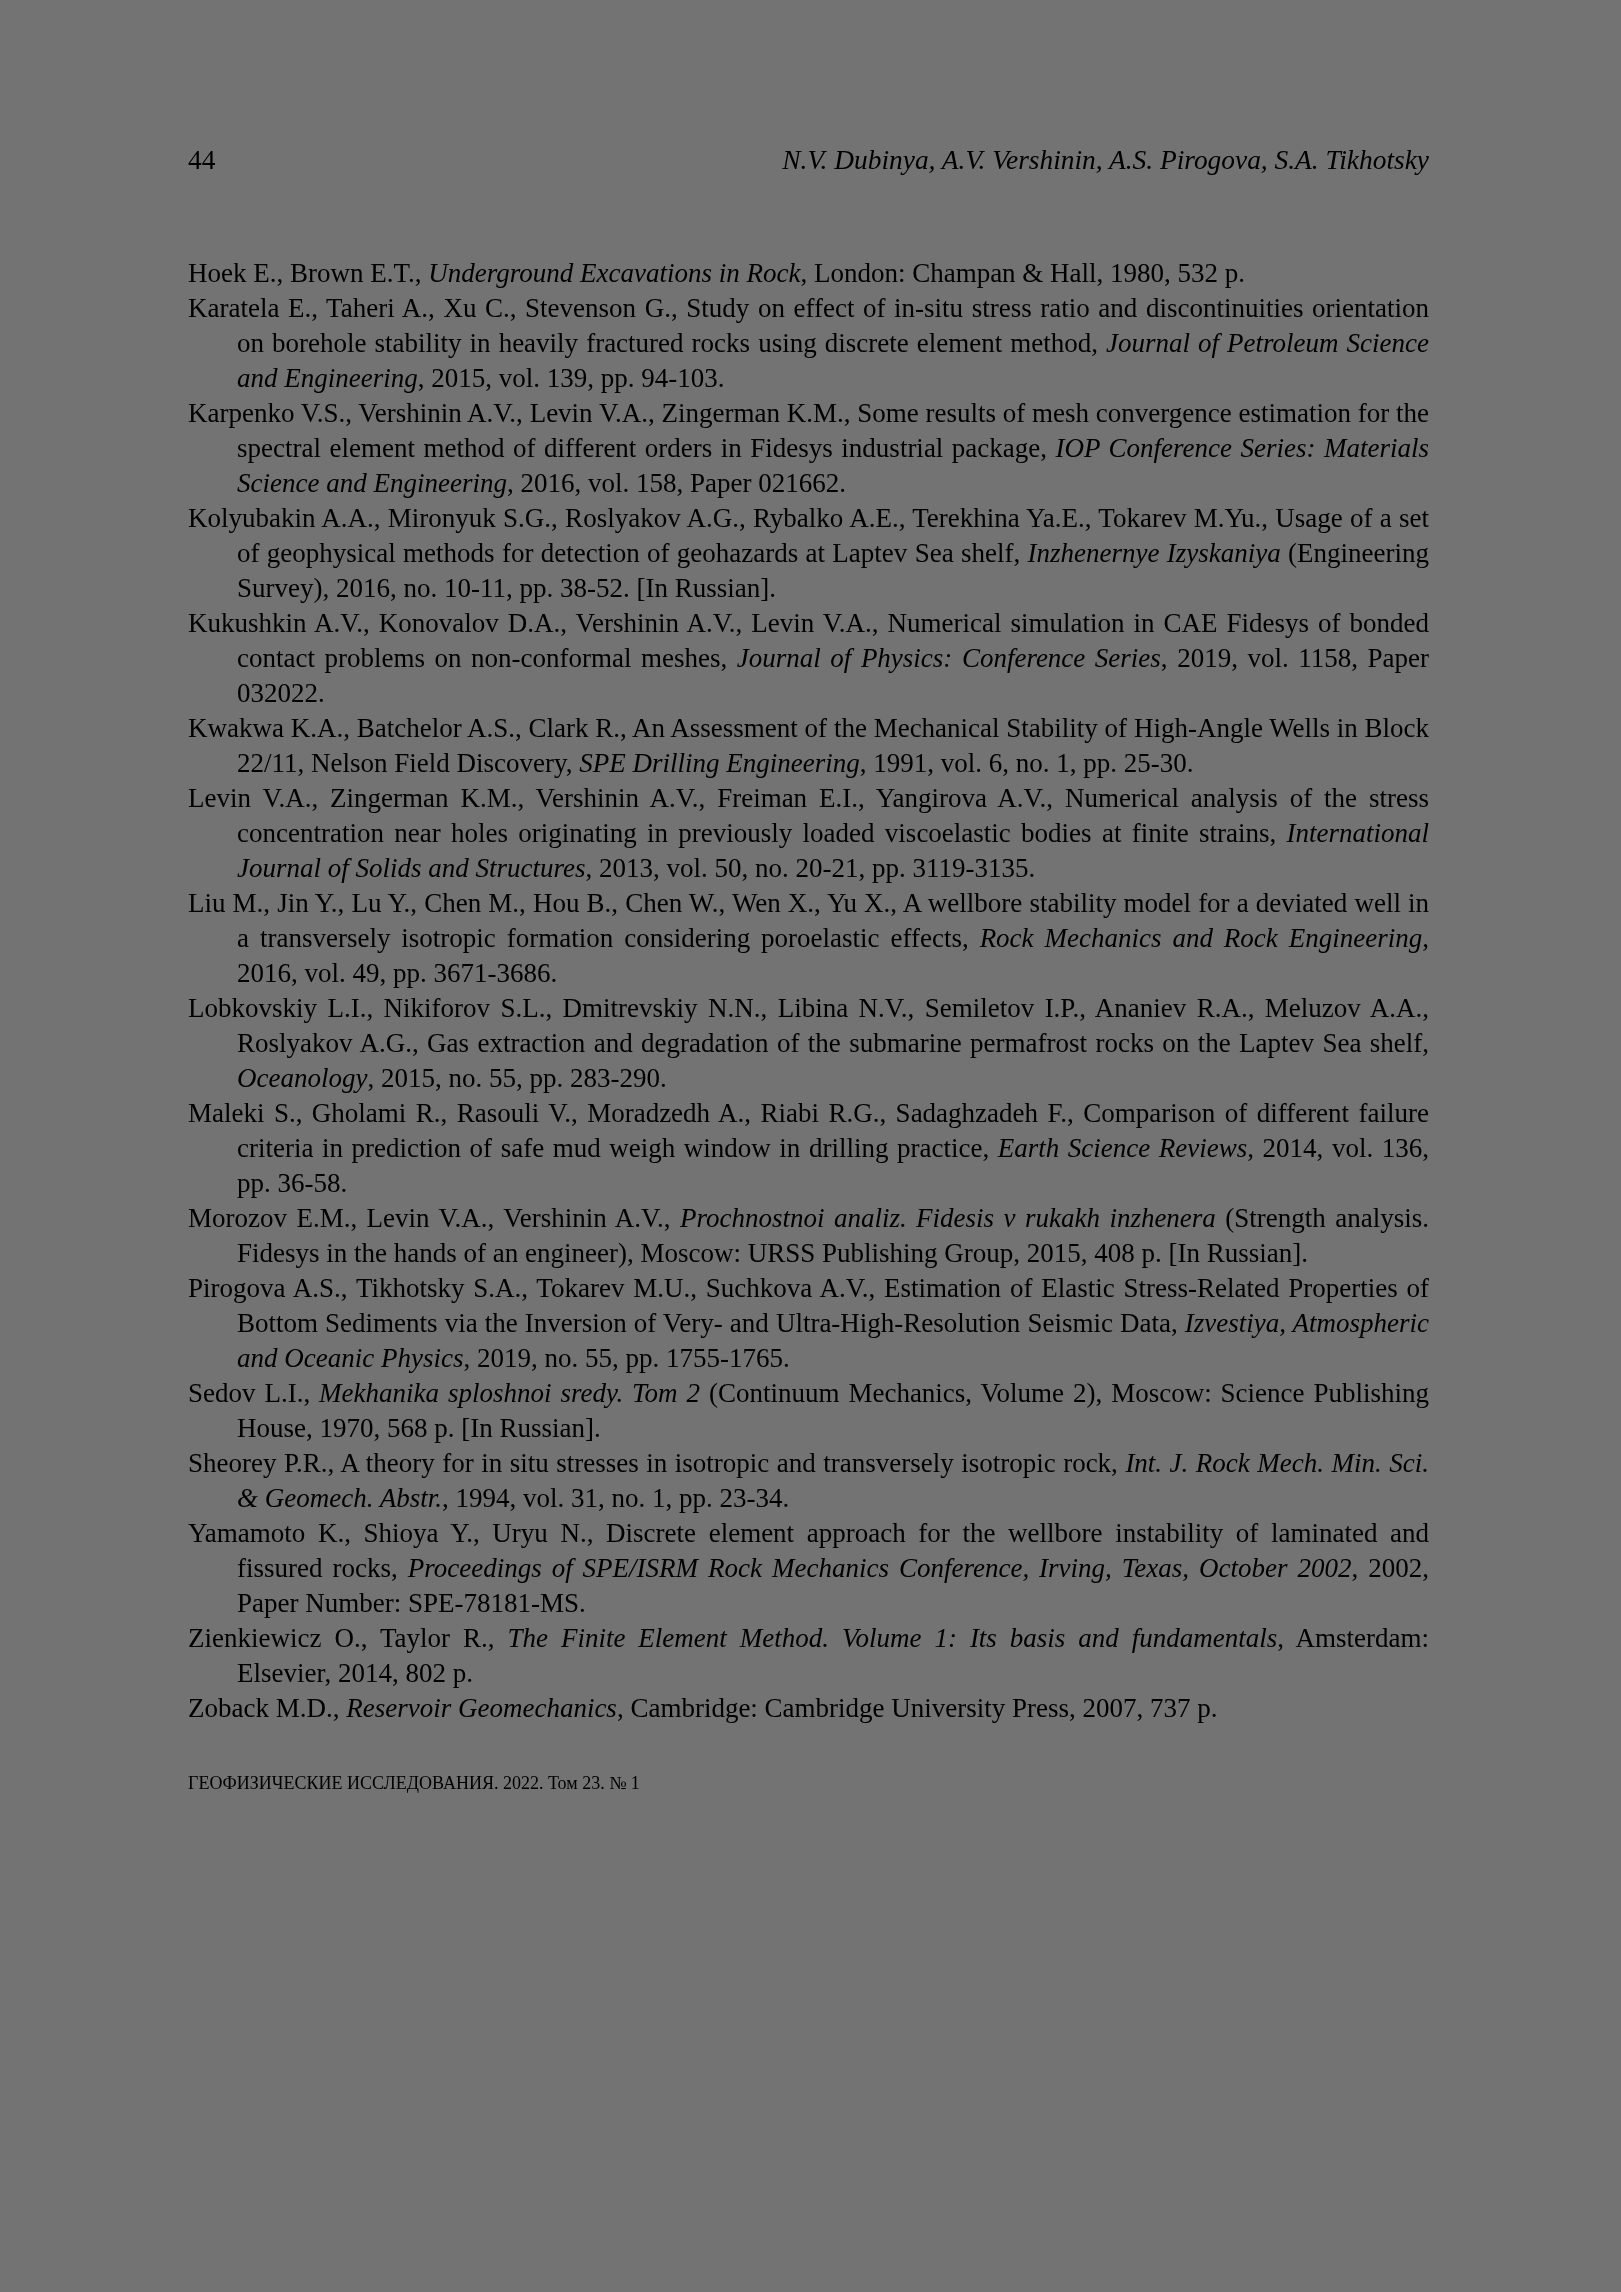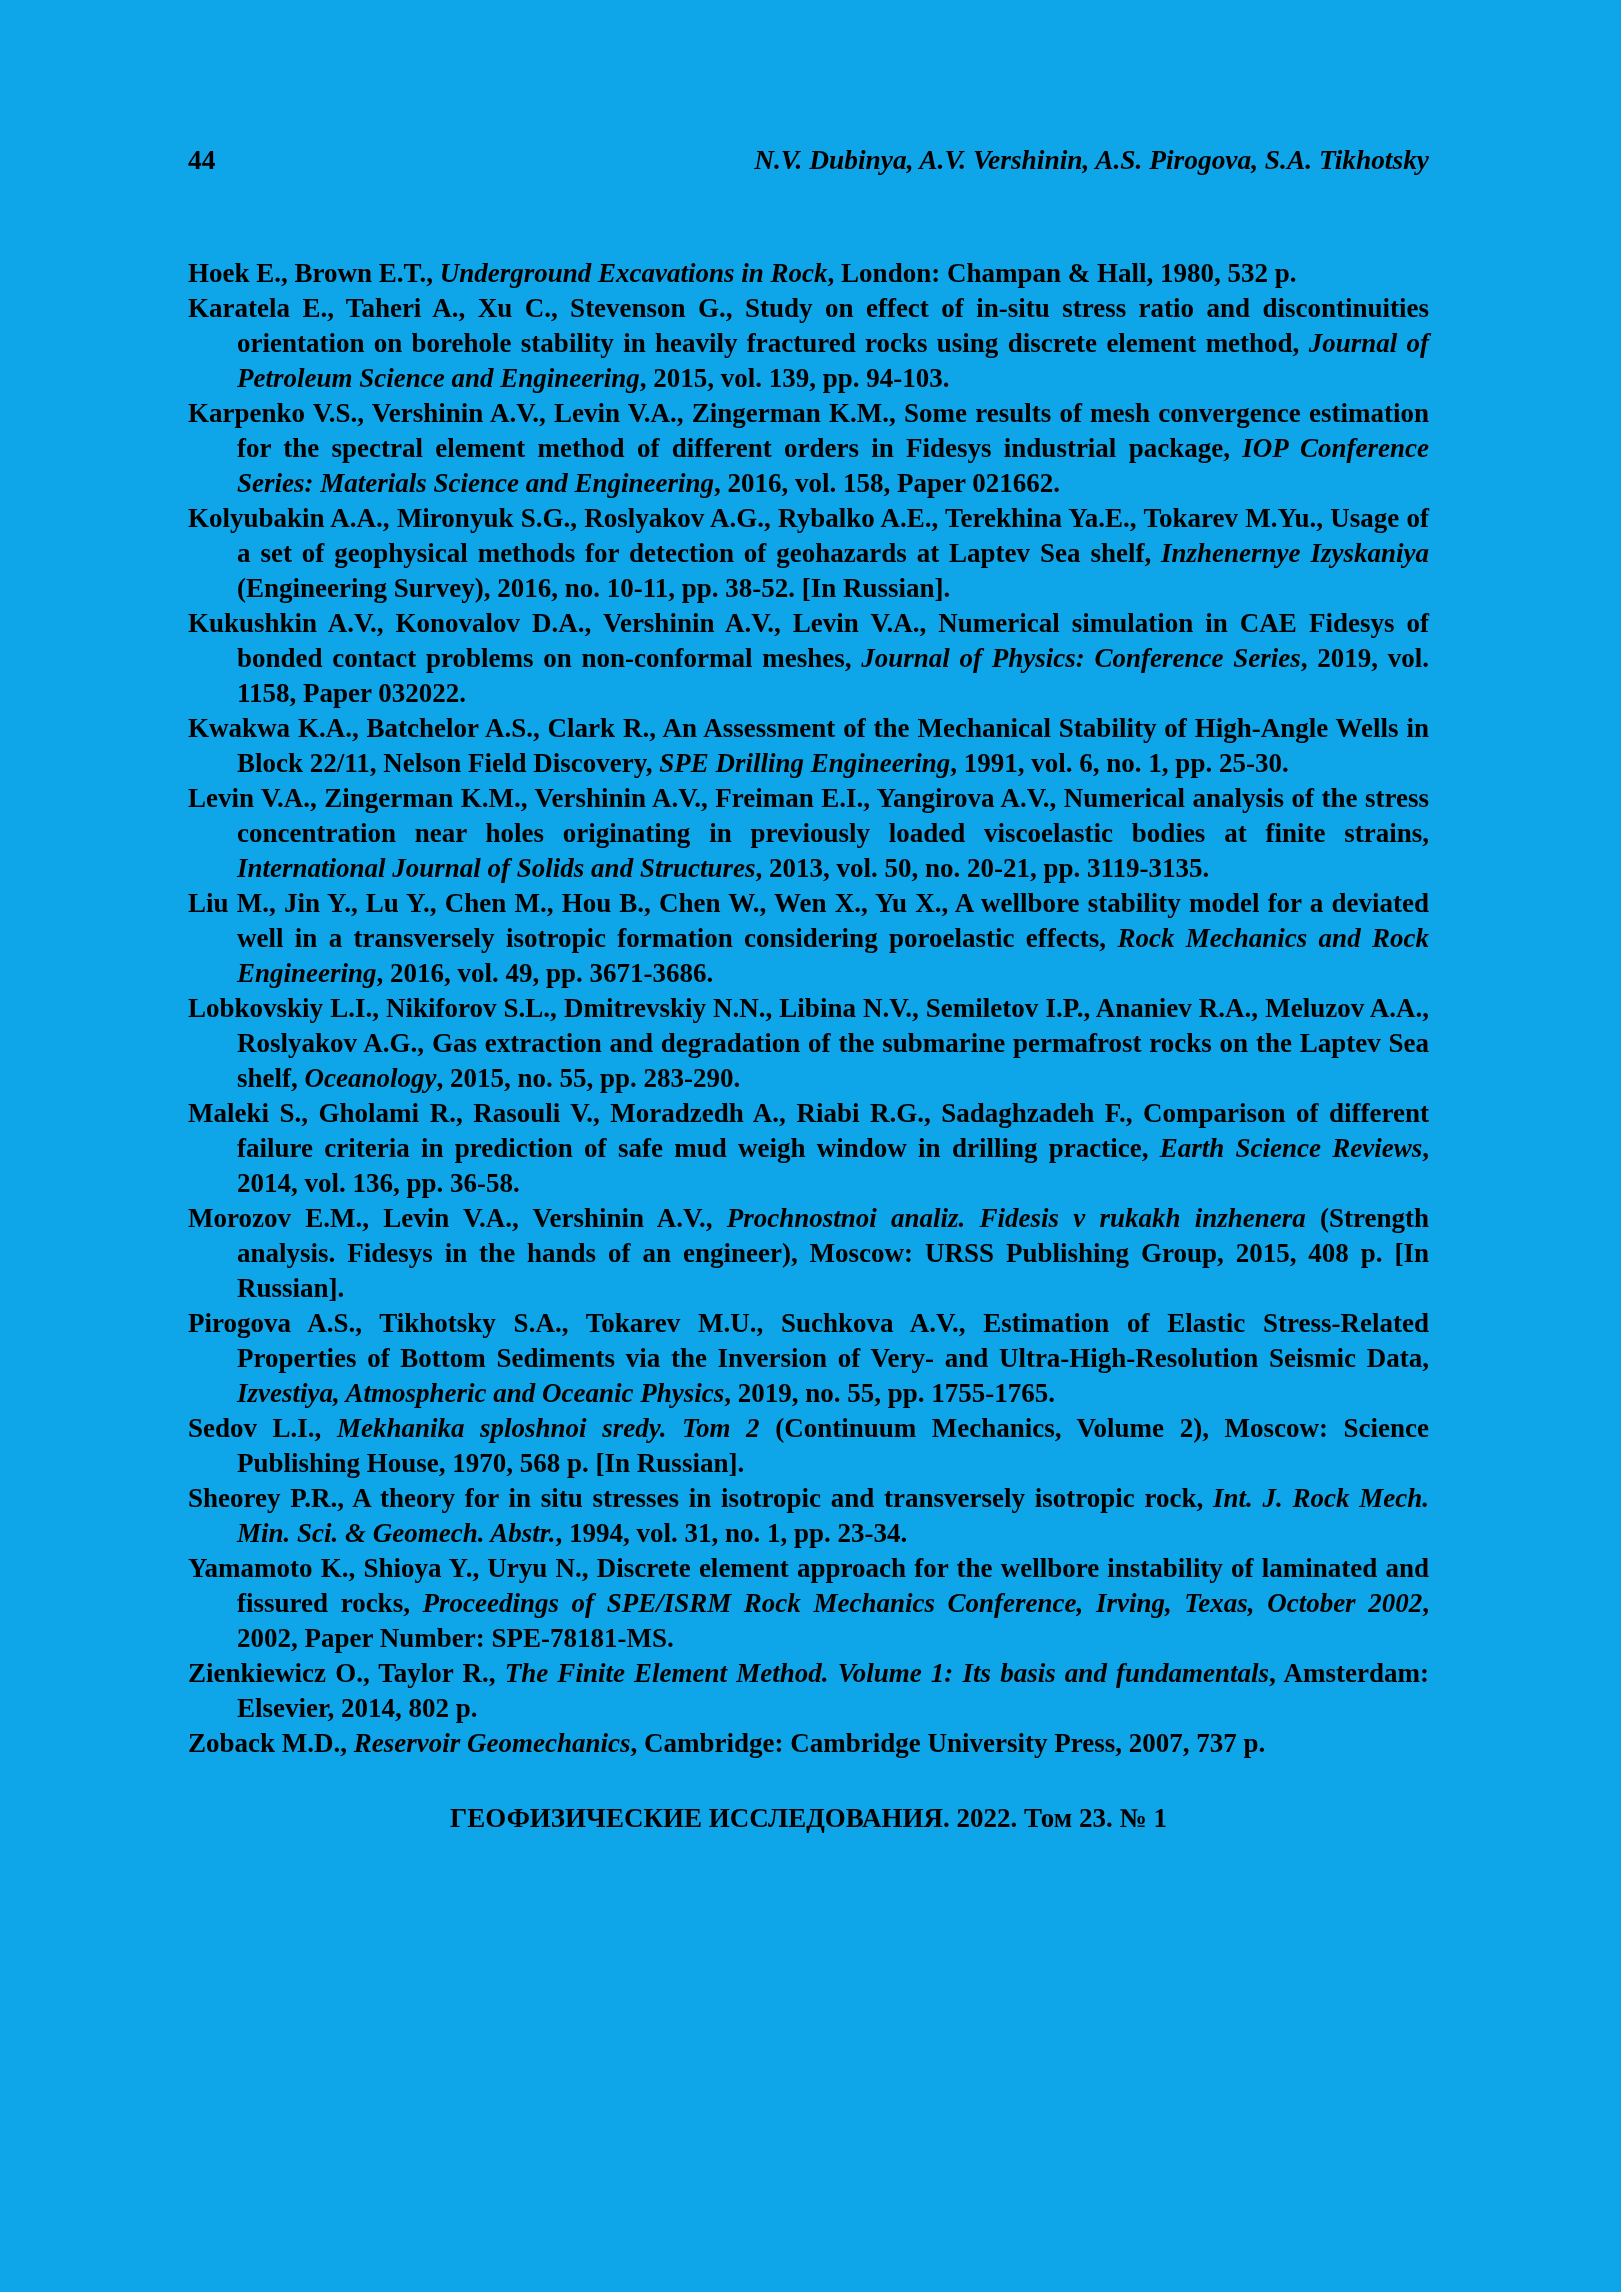--- a/index.html
+++ b/index.html
@@ -10,22 +10,21 @@
   body {
     width: 1621px;
     height: 2293px;
     position: relative;
     font-family: "Liberation Serif", "DejaVu Serif", serif;
     color: #000000;
   }
   .sheet {
     position: absolute;
     inset: 0;
-    background: #0ea5e9;
-    font-weight: bold;
+    background: #737373;
   }
   .page-header {
     position: absolute;
     left: 188px;
     width: 1241px;
     top: 143px;
     display: flex;
     justify-content: space-between;
     align-items: baseline;
     font-size: 27.4px;
@@ -49,22 +48,22 @@
   .refs p.ref {
     margin: 0;
     padding-left: 49px;
     text-indent: -49px;
   }
   .it {
     font-style: italic;
   }
   .page-footer {
     margin-top: 41px;
-    text-align: center;
-    font-size: 27px;
+    text-align: left;
+    font-size: 18px;
     line-height: 33px;
   }
 </style>
 </head>
 <body>
 
 <div class="sheet">
   <header class="page-header">
     <span class="pagenum">44</span>
     <span class="runhead">N.V. Dubinya, A.V. Vershinin, A.S. Pirogova, S.A. Tikhotsky</span>

